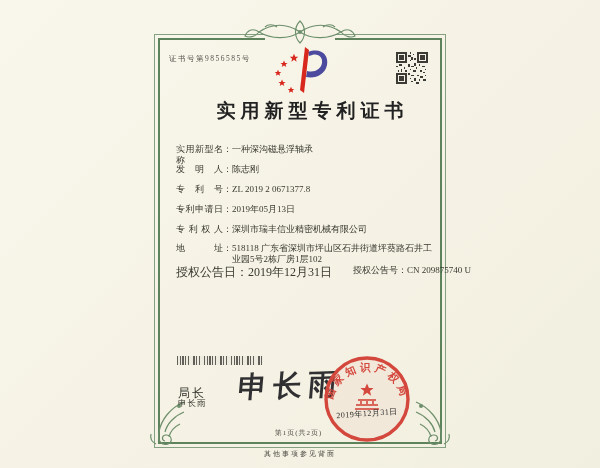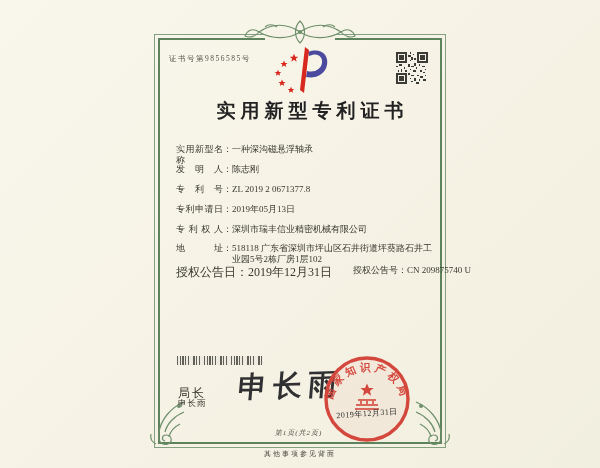--- a/index.html
+++ b/index.html
@@ -71,21 +71,21 @@
     font-weight:600;opacity:.88;
   }
   .seal{position:absolute;left:322px;top:354px;width:90px;height:90px;}
   .seal-date{
     position:absolute;left:320px;top:408px;width:94px;
     text-align:center;font-size:8px;color:#2a2a28;letter-spacing:.5px;
     transform:rotate(-4deg);
   }
   .page-info{
     position:absolute;left:157px;top:428px;width:283px;
-    text-align:center;font-size:7px;color:#4c4b43;letter-spacing:1px;font-style:italic;
+    text-align:center;font-size:7px;color:#4c4b43;letter-spacing:1px;
   }
   .back-note{
     position:absolute;left:0;top:449px;width:600px;
     text-align:center;font-size:7px;color:#4c4b43;letter-spacing:2px;
   }
 </style>
 </head>
 <body>
 
 <div class="page">

